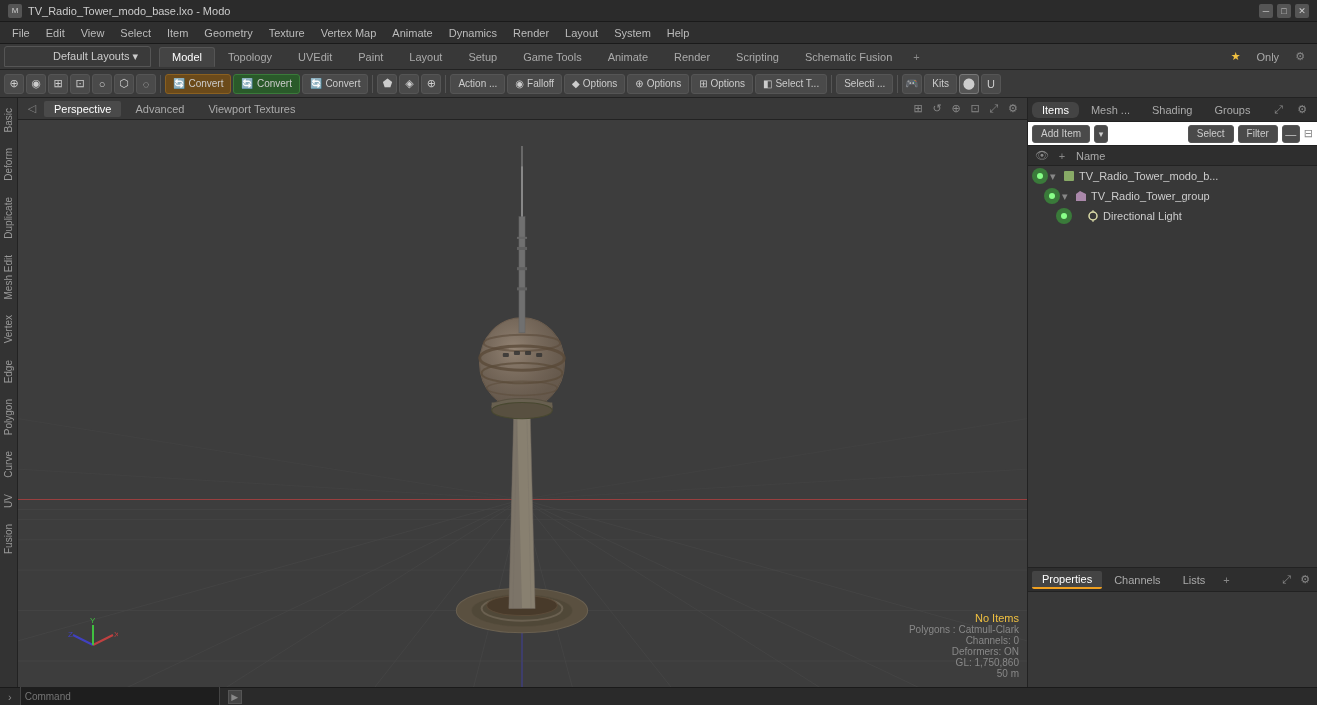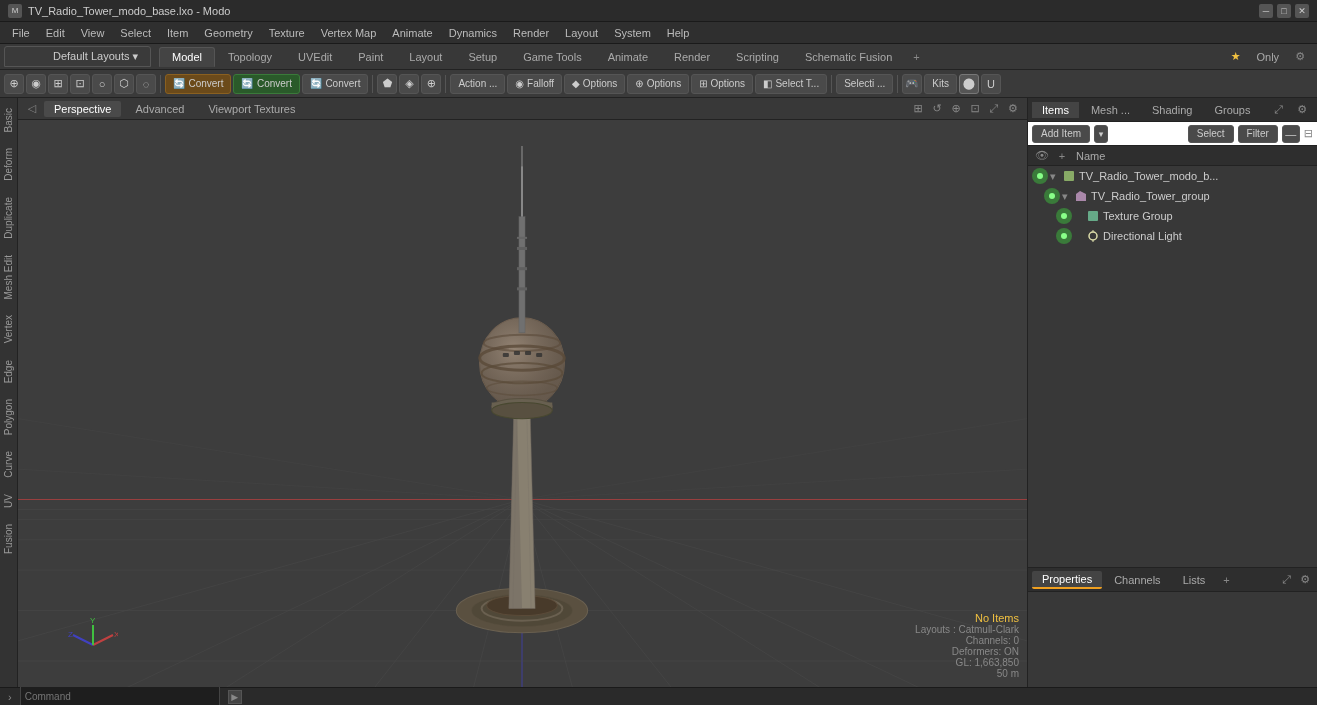--- a/index.html
+++ b/index.html
@@ -56,21 +56,21 @@
     #bottombar-text { color: #888; font-size: 10px; flex: 1; }
     #bottombar-arrow { color: #888; }
     #command-input { background: #1e1e1e; border: 1px solid #444; color: #ccc; height: 32px; width: 200px; padding: 0 4px; font-size: 10px; }
     #bottombar-run { background: #444; border: 1px solid #555; color: #888; width: 14px; height: 14px; display: flex; align-items: center; justify-content: center; font-size: 9px; cursor: pointer; }
     
     
     #right-panel { width: 290px; background: #333; border-left: 1px solid #222; display: flex; flex-direction: column; }
     
     
     #right-panel-tabs { background: #2e2e2e; height: 24px; display: flex; align-items: center; padding: 0 4px; gap: 2px; border-bottom: 1px solid #222; }
-    .rp-tab { padding: 2px 10px; color: #aaa; font-size: 11px; cursor: pointer; border-radius: 0; }
+    .rp-tab { padding: 2px 10px; color: #aaa; font-size: 11px; cursor: pointer; border-radius: 6px; }
     .rp-tab.active { background: #444; color: #fff; }
     .rp-tab-icon { padding: 2px 6px; color: #888; cursor: pointer; }
     
     
     #items-panel { flex: 1; display: flex; flex-direction: column; }
     #items-toolbar { background: #ffffff; height: 24px; display: flex; align-items: center; padding: 0 4px; gap: 4px; border-bottom: 1px solid #222; }
     .items-btn { background: #4a4a4a; border: 1px solid #555; color: #ccc; padding: 2px 8px; border-radius: 3px; cursor: pointer; font-size: 10px; height: 18px; display: flex; align-items: center; }
     .items-btn-arrow { background: #4a4a4a; border: 1px solid #555; color: #ccc; width: 14px; height: 18px; border-radius: 3px; cursor: pointer; font-size: 9px; display: flex; align-items: center; justify-content: center; }
     .items-separator { flex: 1; }
     .items-filter-btn { background: #4a4a4a; border: 1px solid #555; color: #ccc; padding: 2px 8px; border-radius: 3px; cursor: pointer; font-size: 10px; height: 18px; display: flex; align-items: center; }
@@ -337,24 +337,24 @@
           <radialGradient id="sphereGrad" cx="40%" cy="35%" r="60%">
             <stop offset="0%" stop-color="#a09080" stop-opacity="0.6"></stop>
             <stop offset="100%" stop-color="#403830" stop-opacity="0.4"></stop>
           </radialGradient>
         </defs>
       </svg>
 
       
       <div id="viewport-status">
         <div style="color:#f0c040; font-size:11px;">No Items</div>
-        <div style="color:#888; font-size:10px;">Layouts : Catmull-Clark</div>
+        <div style="color:#888; font-size:10px;">Polygons : Catmull-Clark</div>
         <div style="color:#888; font-size:10px;">Channels: 0</div>
         <div style="color:#888; font-size:10px;">Deformers: ON</div>
-        <div style="color:#888; font-size:10px;">GL: 1,663,850</div>
+        <div style="color:#888; font-size:10px;">GL: 1,750,860</div>
         <div style="color:#888; font-size:10px;">50 m</div>
       </div>
 
       
       <div style="position:absolute; bottom:20px; left:50px;">
         <svg width="50" height="50">
           <line x1="25" y1="30" x2="45" y2="20" stroke="#c04040" stroke-width="2"></line>
           <line x1="25" y1="30" x2="5" y2="20" stroke="#4040c0" stroke-width="2"></line>
           <line x1="25" y1="30" x2="25" y2="10" stroke="#40c040" stroke-width="2"></line>
           <text x="46" y="22" fill="#c04040" font-size="8">X</text>
@@ -420,34 +420,20 @@
           </div>
           <span class="item-expand">▾</span>
           <div class="item-icon">
             <svg width="12" height="12">
                 <polygon points="1,4 5,1 11,4 11,11 1,11" fill="#a8a" rx="1"></polygon>
               </svg>
           </div>
           <span class="item-label">TV_Radio_Tower_group</span>
         </div>
 
-        <div class="item-row item-indent2">
-          <div class="item-vis active">
-            <svg width="10" height="10">
-                <circle cx="5" cy="5" r="3" fill="#8f8" stroke="none"></circle>
-              </svg>
-          </div>
-          <span class="item-expand" style="opacity:0">▸</span>
-          <div class="item-icon">
-            <svg width="12" height="12">
-                <rect x="1" y="1" width="10" height="10" fill="#6a8" rx="1"></rect>
-              </svg>
-          </div>
-          <span class="item-label">Texture Group</span>
-        </div>
 
         <div class="item-row item-indent2">
           <div class="item-vis active">
             <svg width="10" height="10">
                 <circle cx="5" cy="5" r="3" fill="#8f8" stroke="none"></circle>
               </svg>
           </div>
           <span class="item-expand" style="opacity:0">▸</span>
           <div class="item-icon">
             <svg width="12" height="12">

